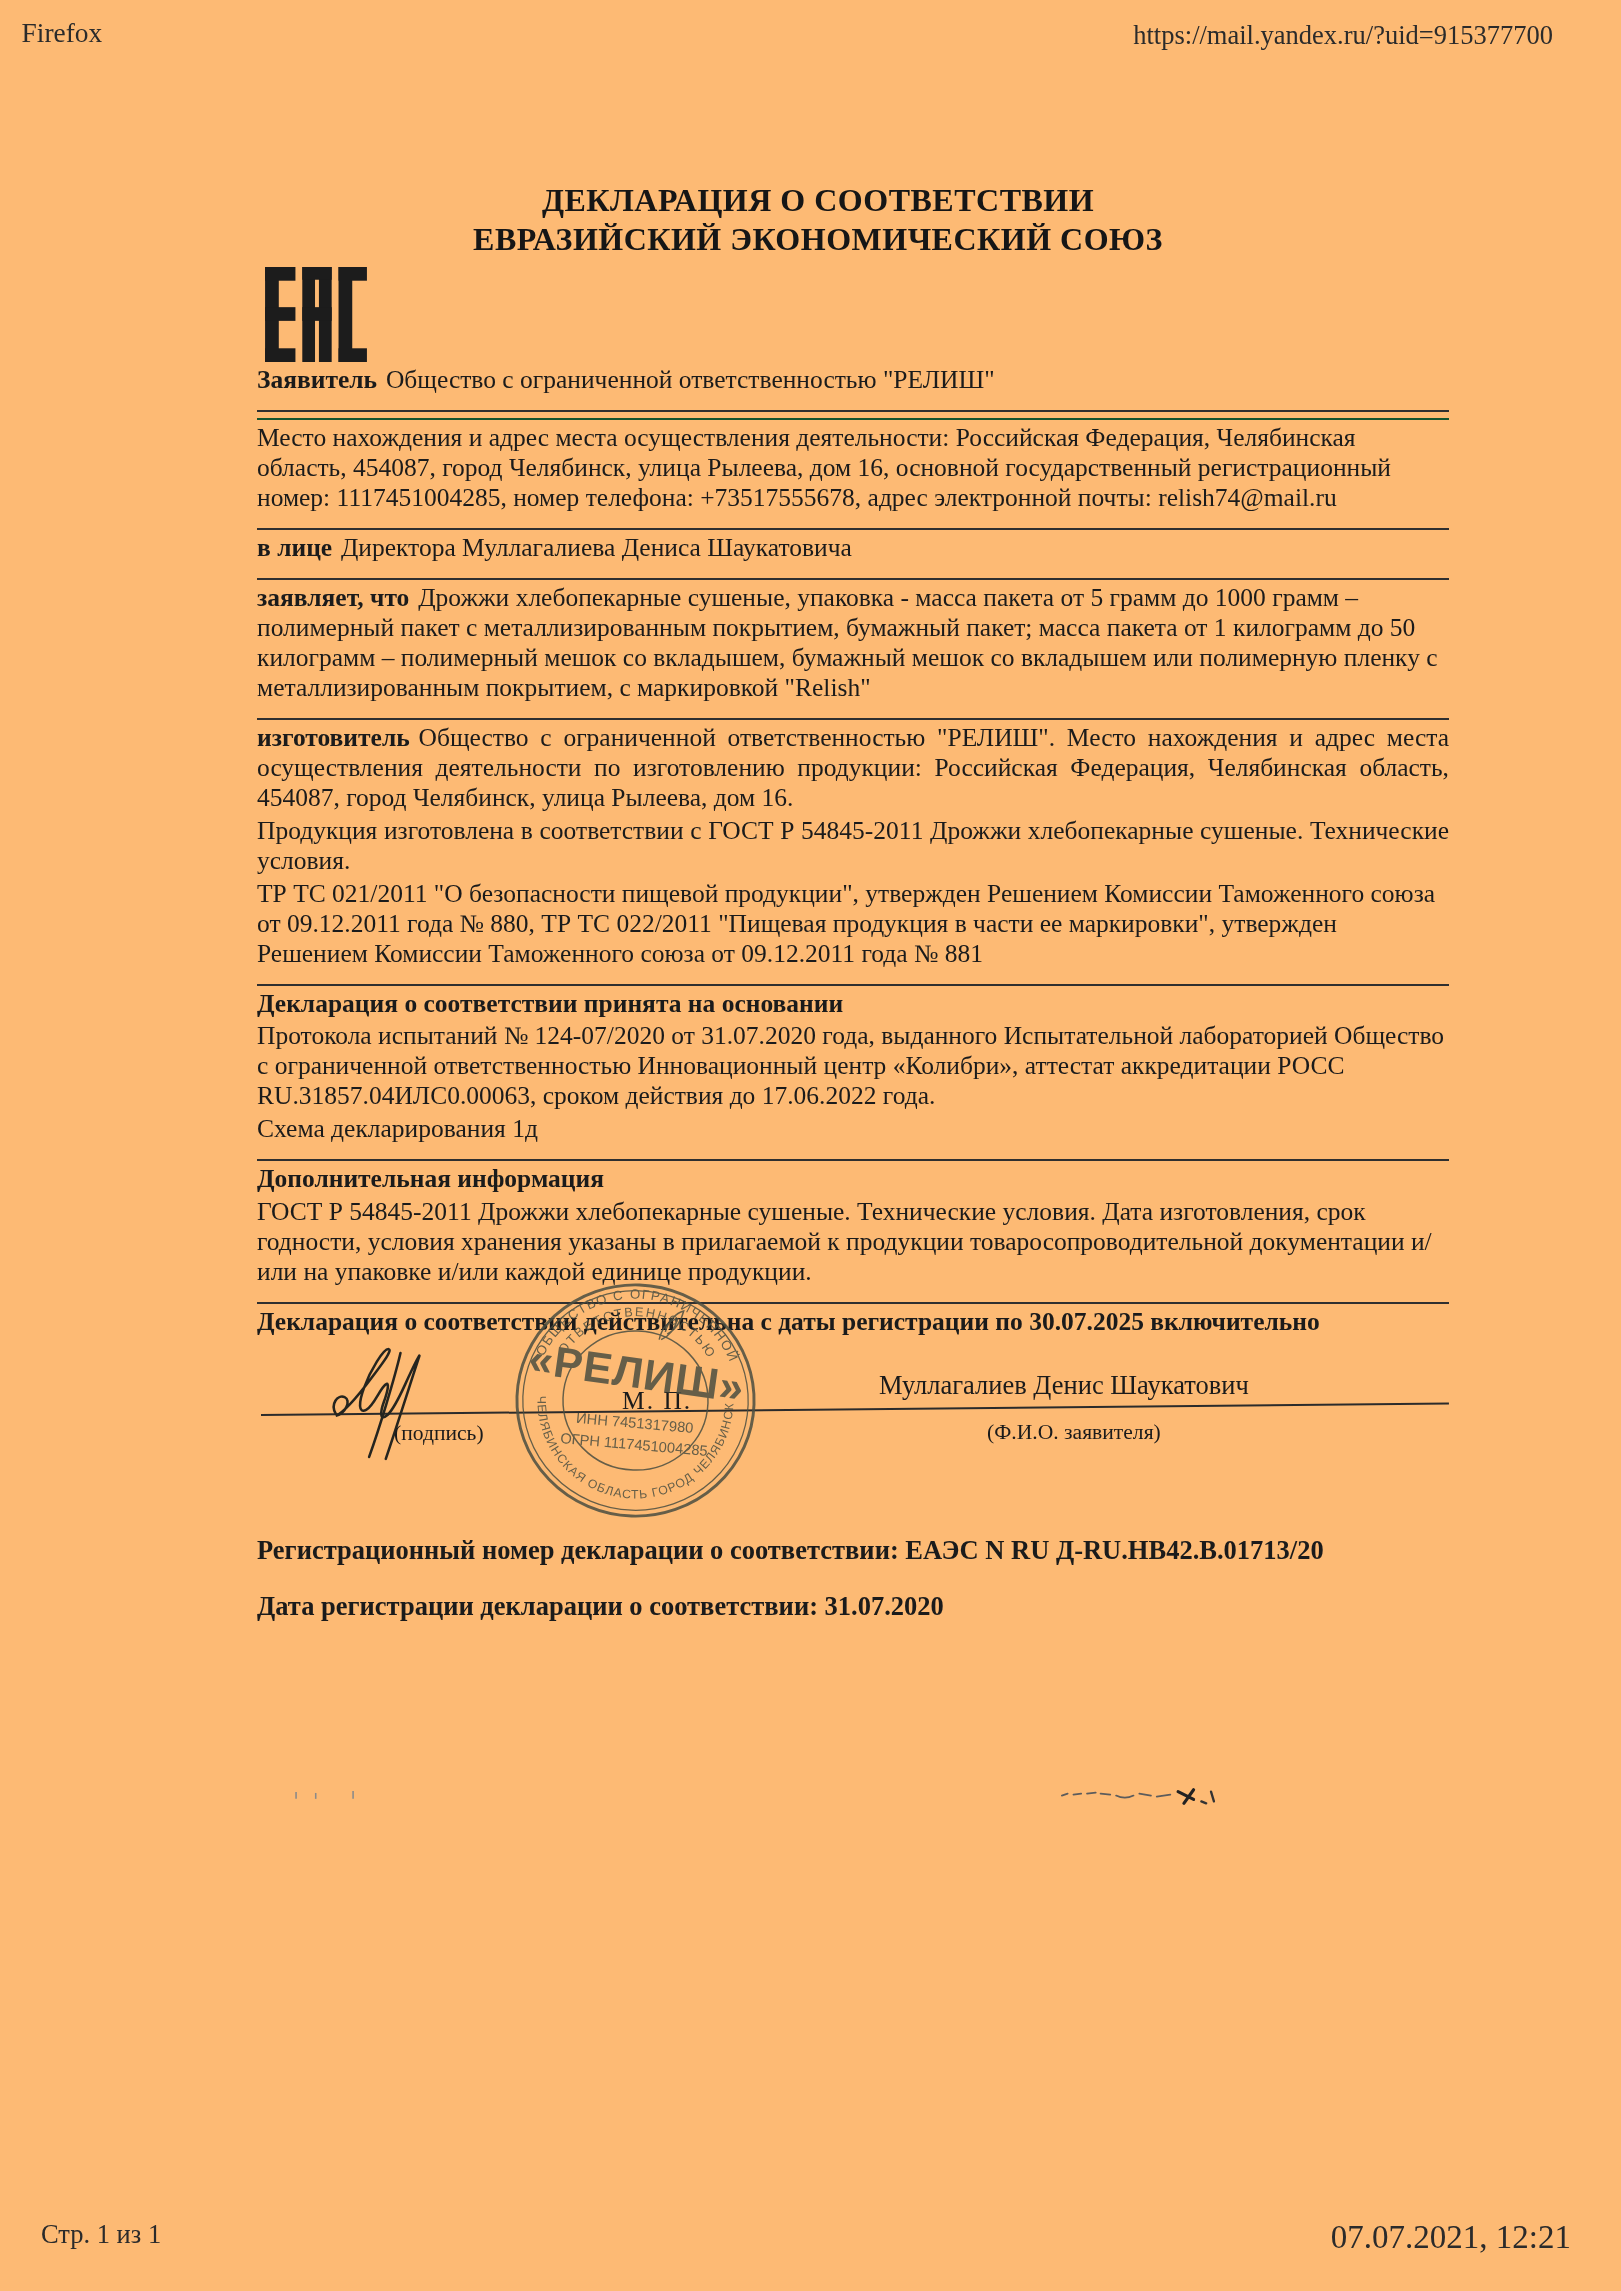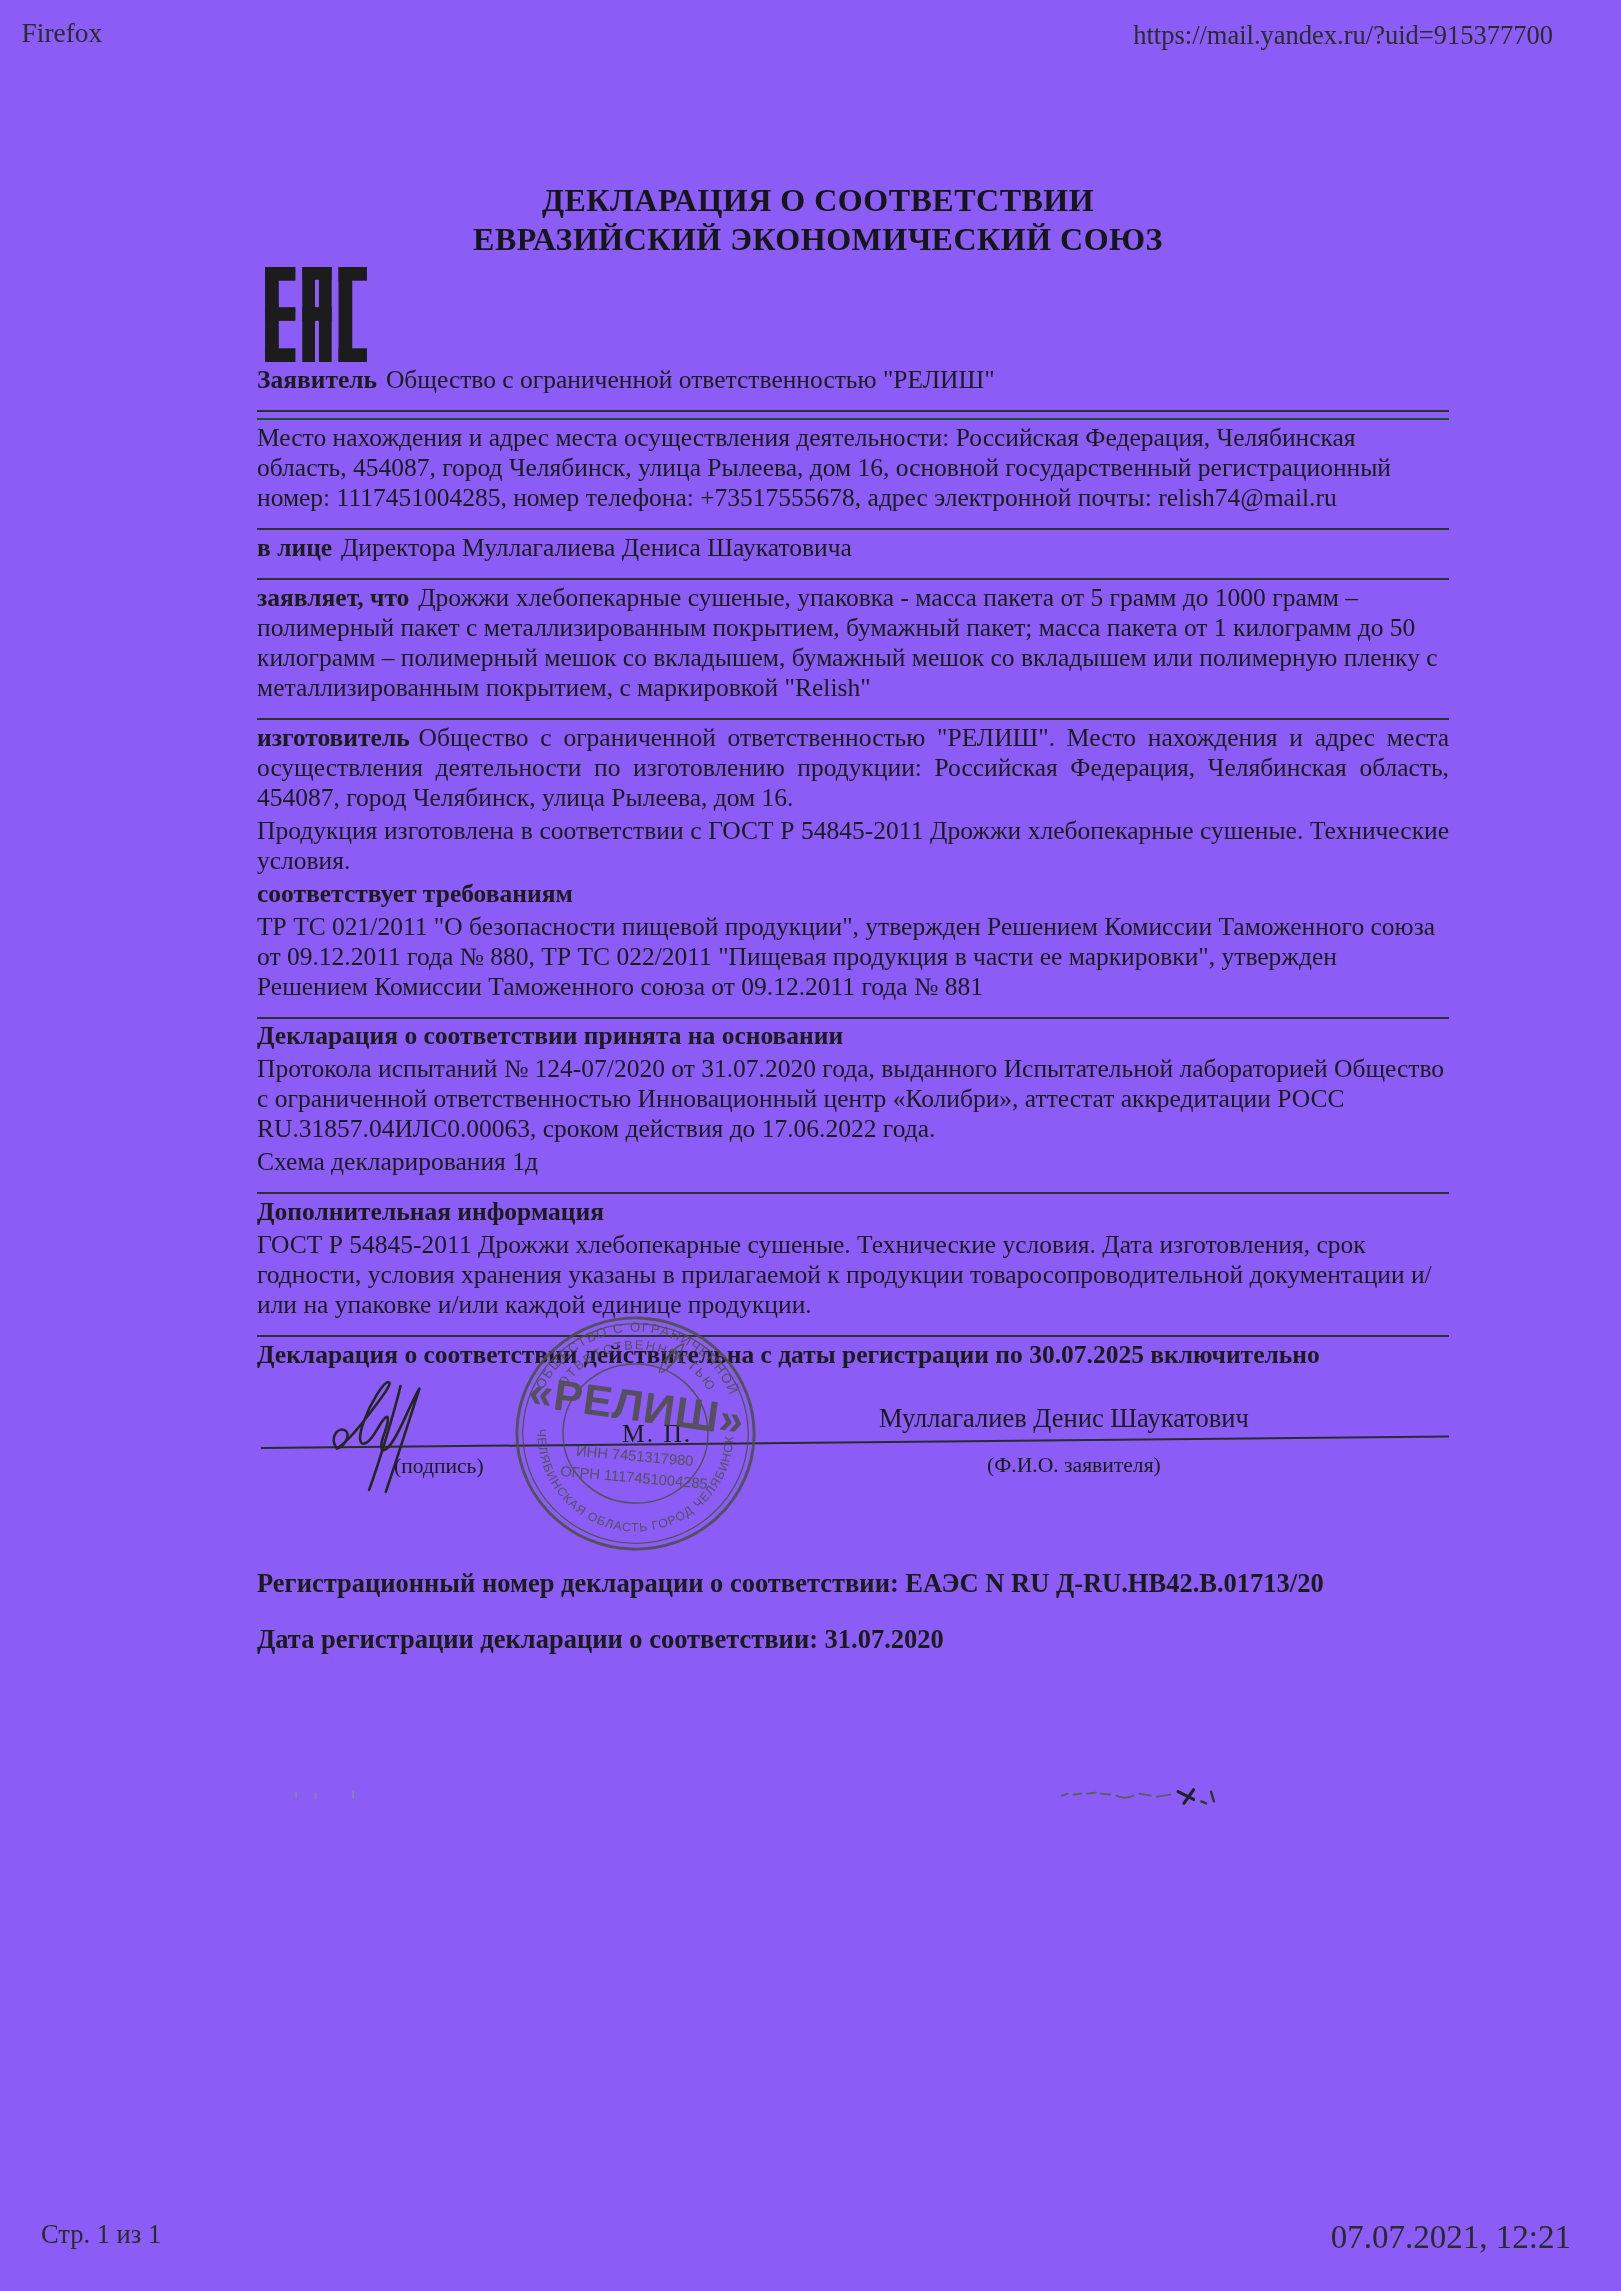--- a/index.html
+++ b/index.html
@@ -1,19 +1,19 @@
 <!DOCTYPE html>
 <html><head>
 <meta charset="utf-8">
 <style>
   html,body{margin:0;padding:0;background:#e9e9e9;}
   .page{
     position:relative;
     width:1621px;height:2292px;
-    background:#8b5cf6;
+    background:#fdba74;
     font-family:"Liberation Serif", serif;
     color:#1b1b1b;
     overflow:hidden;
   }
   
   .ph-app{position:absolute;top:17.6px;left:21.6px;font-size:27.4px;color:#2b2b2b;}
   .ph-url{position:absolute;top:19.6px;right:68px;font-size:26.5px;color:#2b2b2b;}
   .pf-page{position:absolute;top:2219px;left:41px;font-size:26.5px;color:#2b2b2b;}
   .pf-date{position:absolute;top:2219px;right:50px;font-size:33px;color:#2b2b2b;}
 
@@ -86,21 +86,20 @@
 
     <p class="field rule-b"><b>в лице</b><span>Директора  Муллагалиева Дениса Шаукатовича</span></p>
 
     <p class="field rule-b"><b>заявляет, что</b><span>Дрожжи хлебопекарные сушеные, упаковка - масса пакета от 5 грамм до 1000 грамм – полимерный пакет с металлизированным покрытием, бумажный пакет; масса пакета от 1 килограмм до 50 килограмм – полимерный мешок со вкладышем, бумажный мешок со вкладышем или полимерную пленку с металлизированным покрытием, с маркировкой "Relish"</span></p>
 
     <p class="field just"><b>изготовитель</b><span>Общество с ограниченной ответственностью "РЕЛИШ". Место нахождения и адрес места осуществления деятельности по изготовлению продукции: Российская Федерация, Челябинская область, 454087, город Челябинск, улица Рылеева, дом 16.</span></p>
 
     <p class="field just">Продукция изготовлена в соответствии с ГОСТ Р 54845-2011 Дрожжи хлебопекарные сушеные. Технические условия.</p>
 
 
-    <p class="field bold-line">соответствует требованиям</p>
 
     <p class="field rule-b">ТР ТС 021/2011 "О безопасности пищевой продукции", утвержден Решением Комиссии Таможенного союза от 09.12.2011 года № 880, ТР ТС 022/2011 "Пищевая продукция в части ее маркировки", утвержден Решением Комиссии Таможенного союза от 09.12.2011 года № 881</p>
 
     <p class="field bold-line">Декларация о соответствии принята на основании</p>
 
     <p class="field">Протокола испытаний № 124-07/2020 от 31.07.2020 года, выданного Испытательной лабораторией Общество с ограниченной ответственностью Инновационный центр «Колибри», аттестат аккредитации РОСС RU.31857.04ИЛС0.00063, сроком действия до  17.06.2022 года.</p>
 
     <p class="field rule-b">Схема декларирования 1д</p>
 
     <p class="field bold-line">Дополнительная информация</p>

